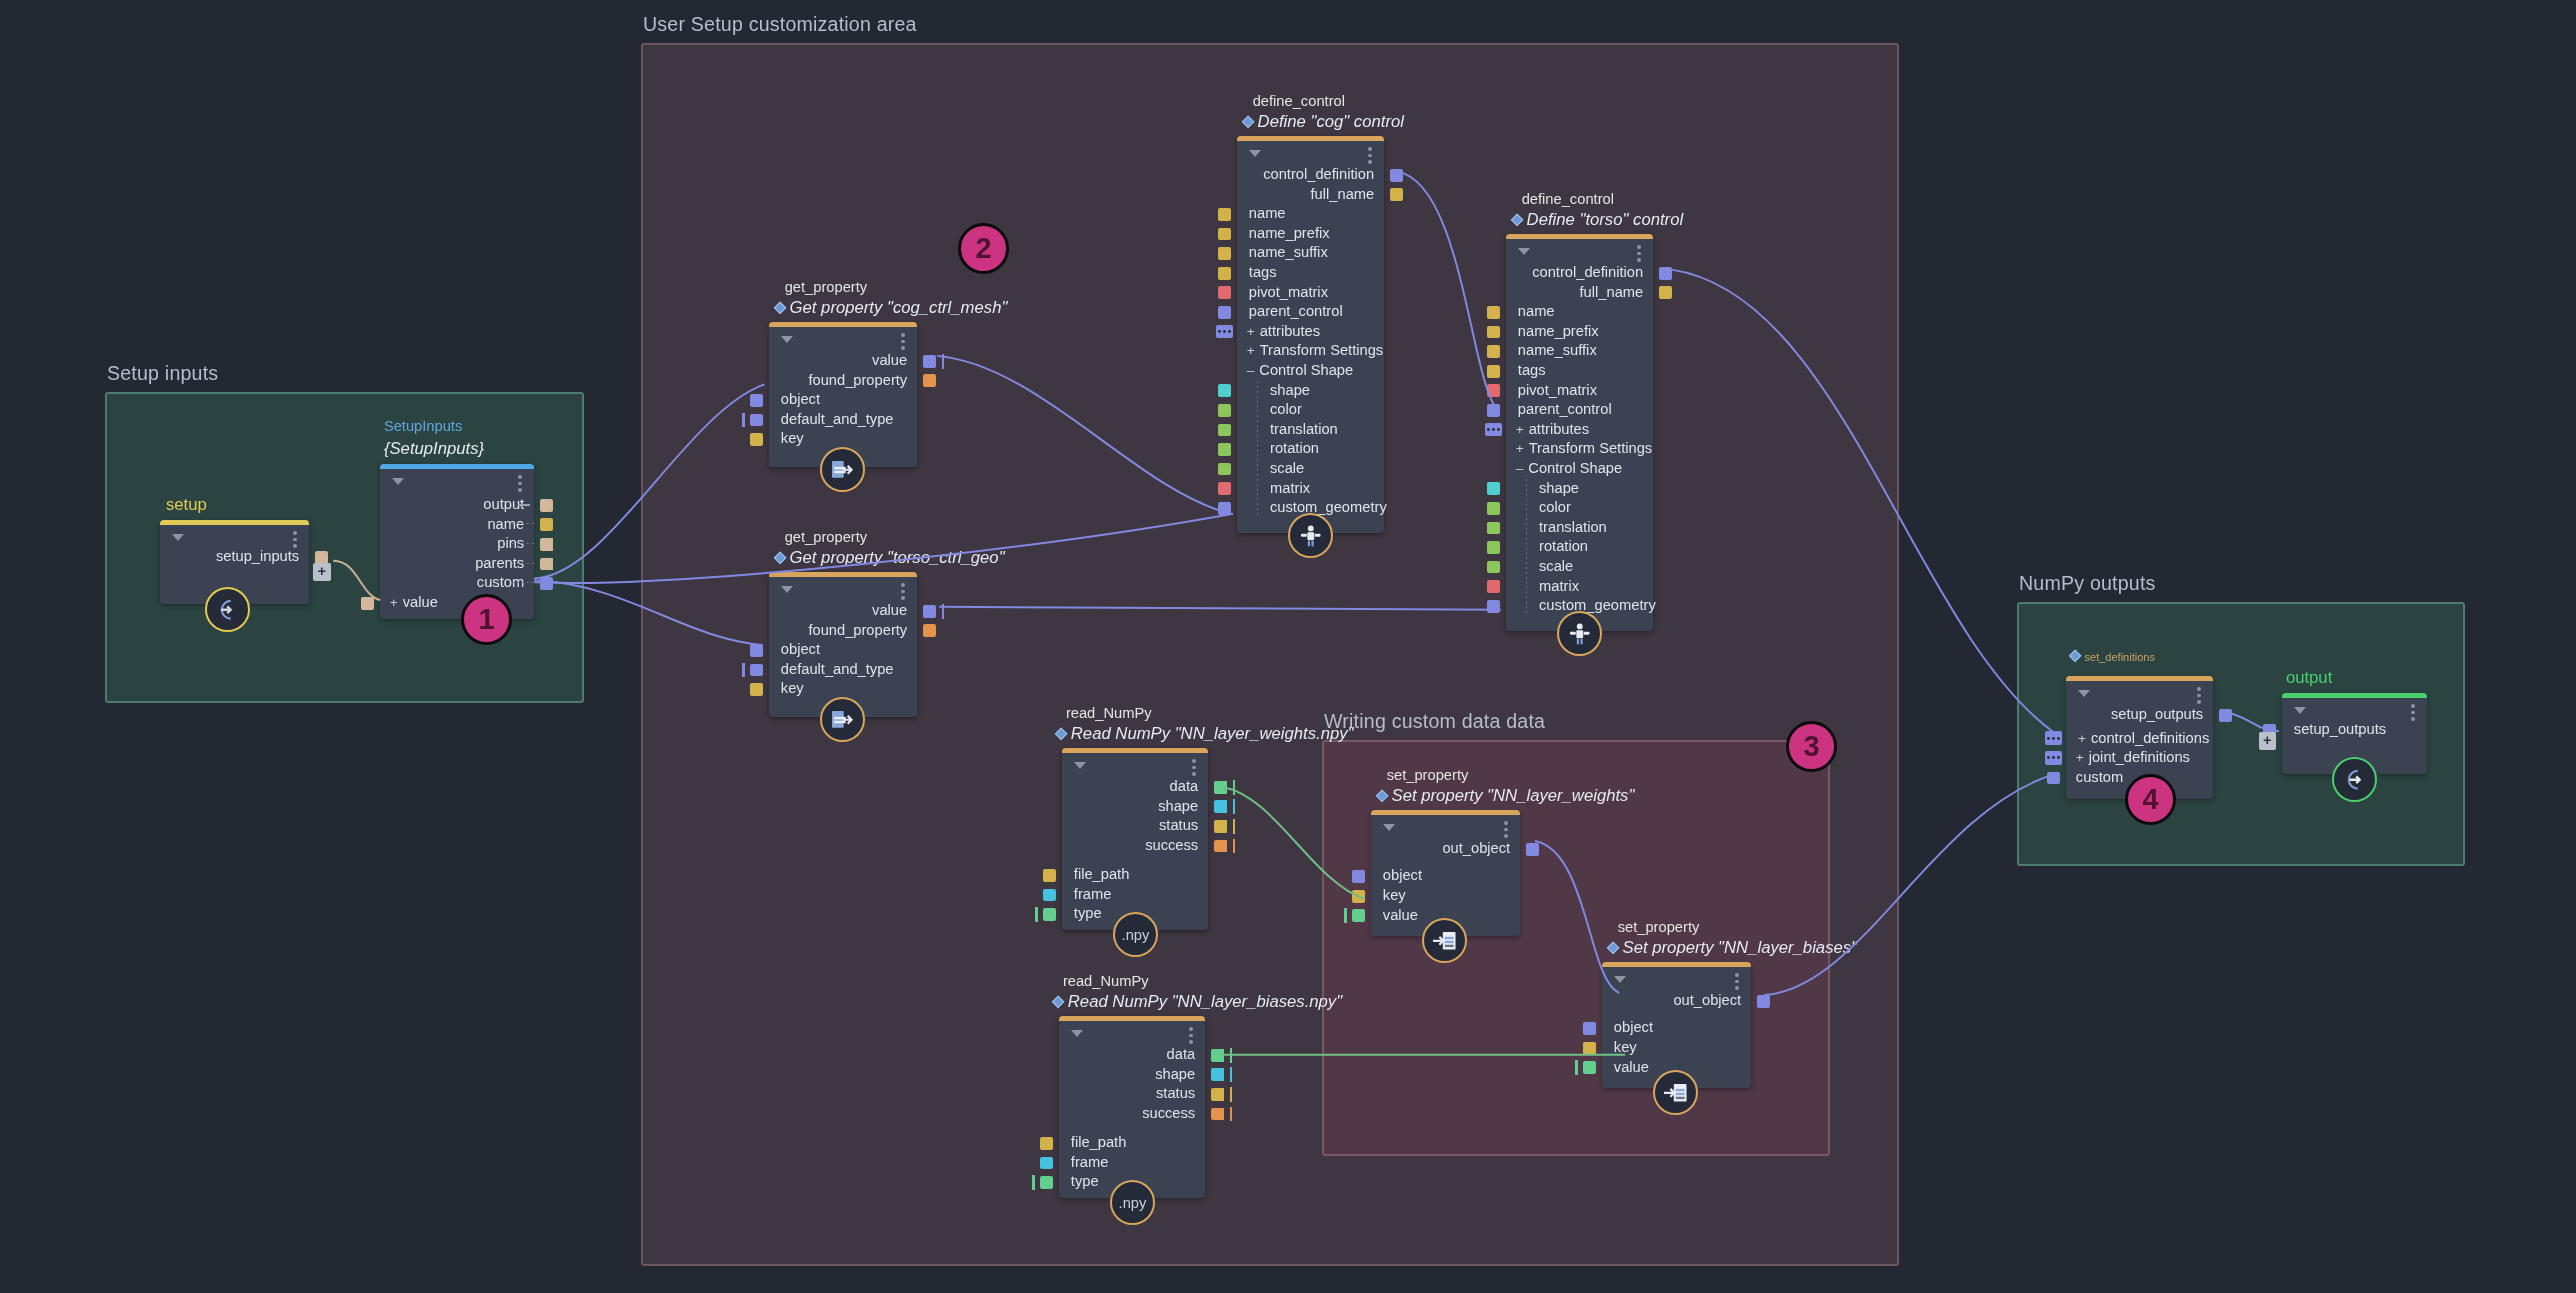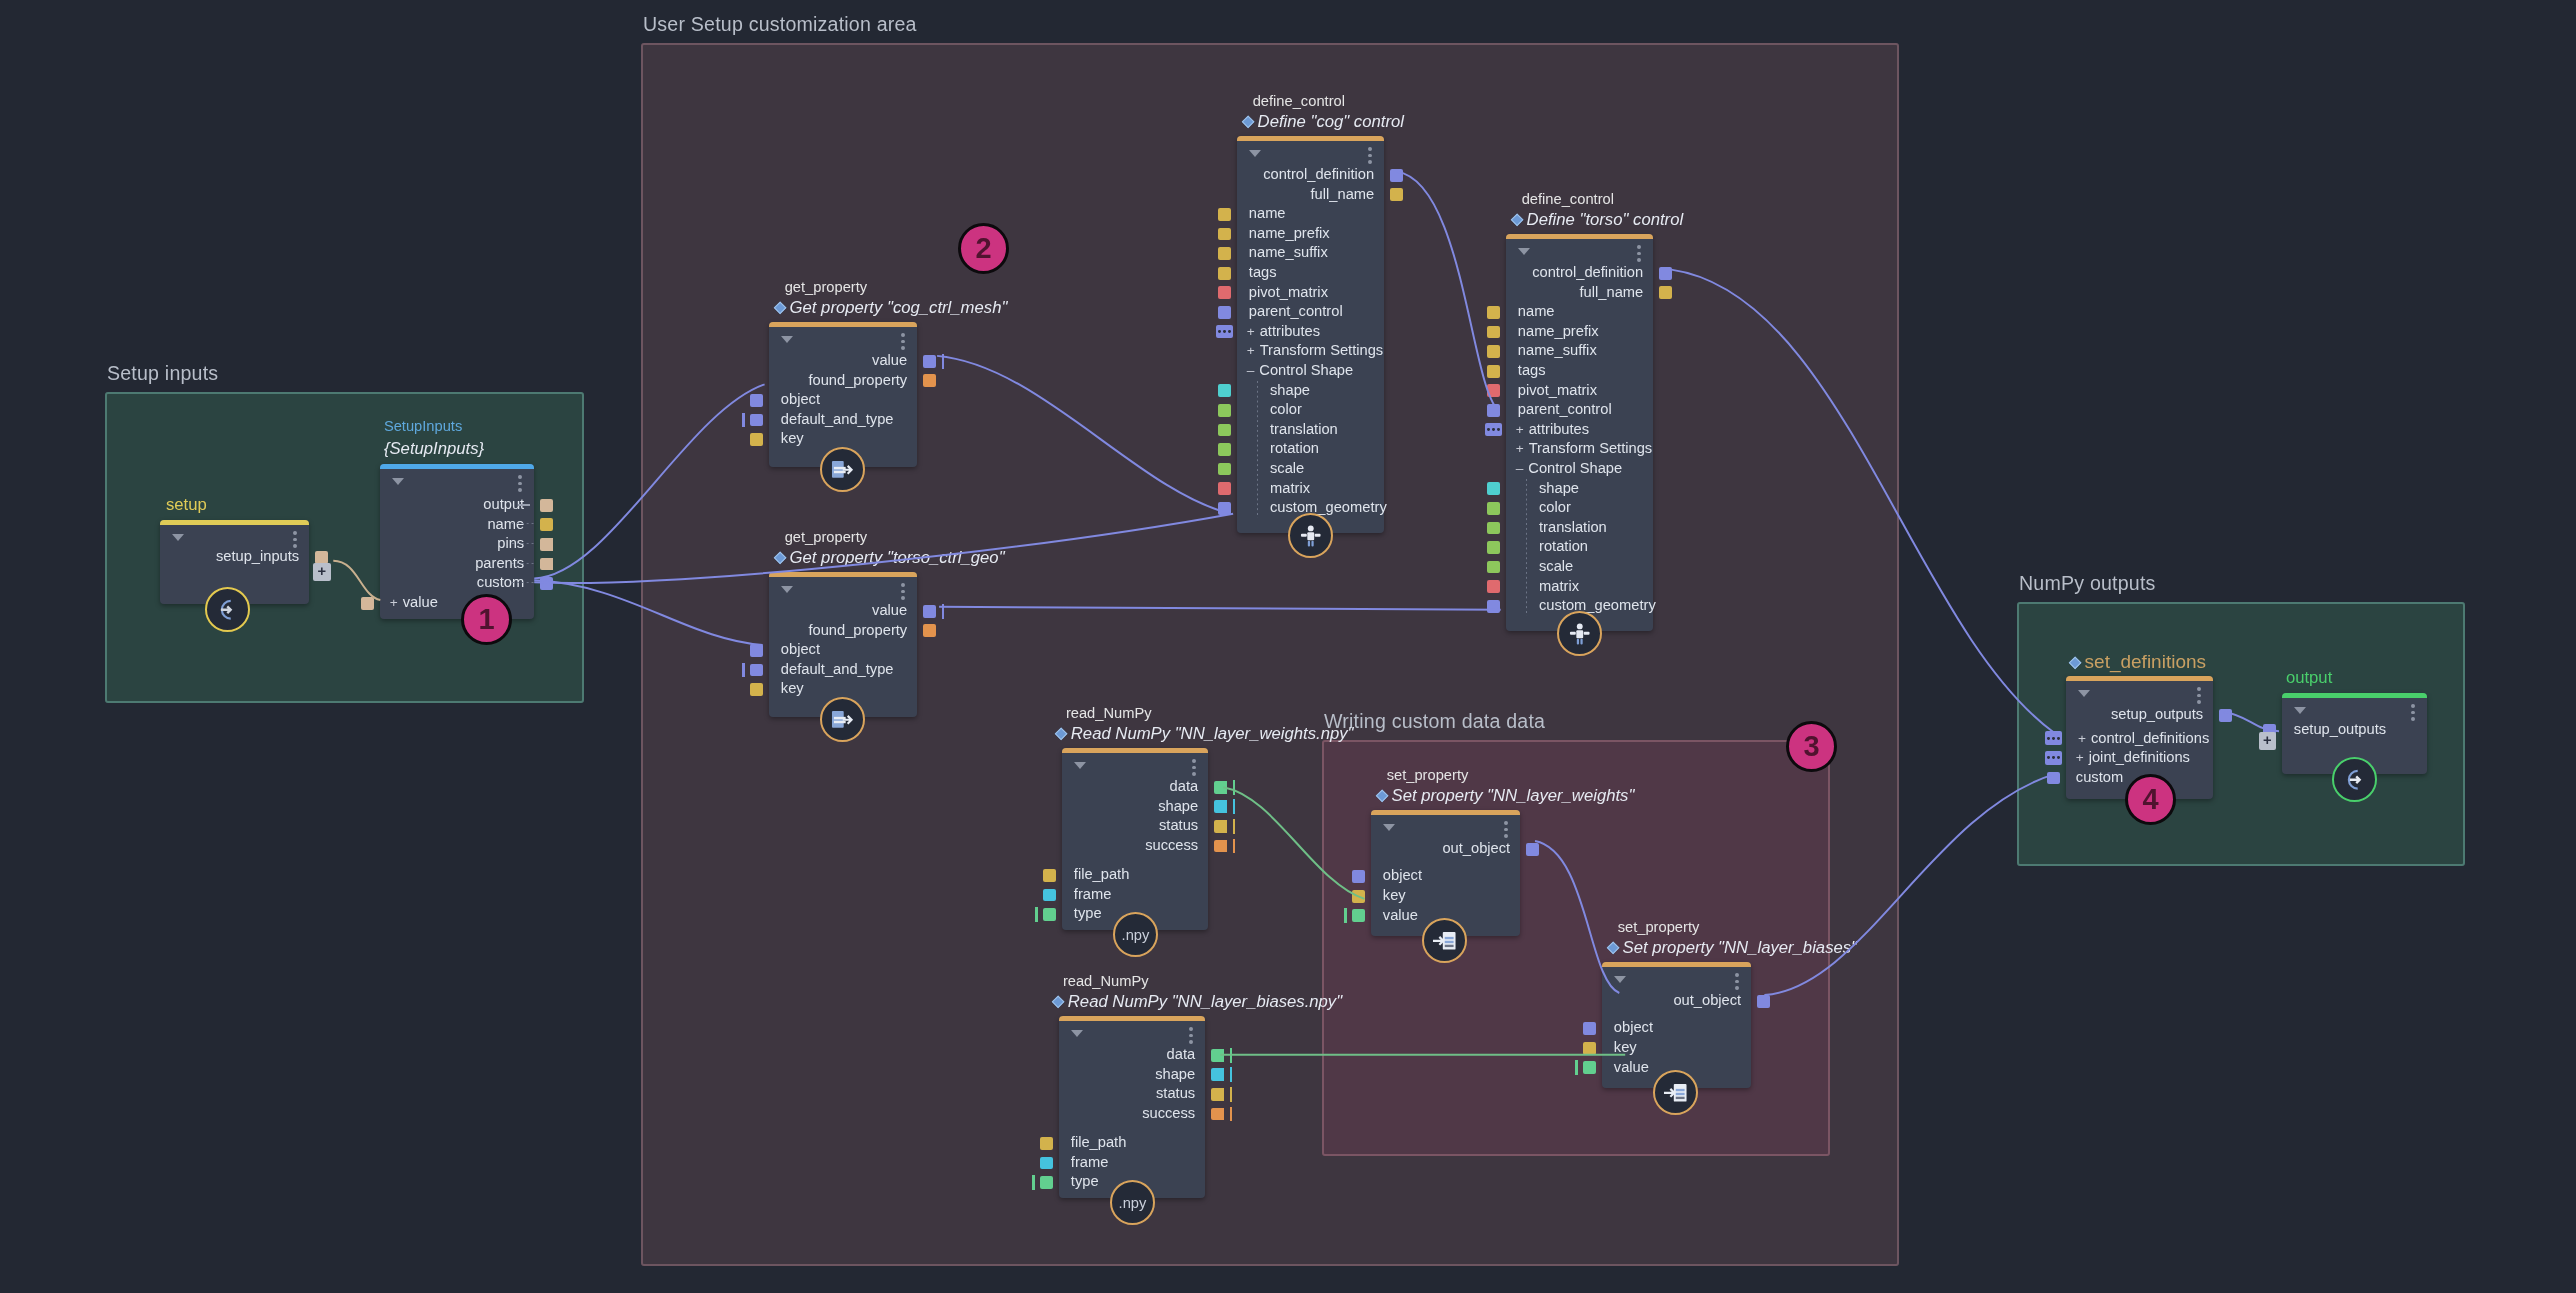--- a/index.html
+++ b/index.html
@@ -781,21 +781,21 @@
               <i></i>
               <i></i>
             </span>
         </div>
         <div class="row in" style="padding-left:9.8px;">
           <span>custom</span>
           <span class="pin l c-blue"></span>
         </div>
       </div>
     </div>
-    <div class="node-title" style="left:3.9px; top:-25.5px; font-style:normal; color:#c9a063; font-size:19px;">
+    <div class="node-title" style="left:3.9px; top:-25.5px; font-style:normal; color:#c9a063; font-size:11px;">
       <span class="dot"></span><span>set_definitions</span>
     </div>
     <div class="marker" style="left:59px; top:98px;">
       <span>4</span>
     </div>
   </div>
 
   <div class="node" style="left:2282px; top:693px; width:145px; height:81px;">
     <div class="node-body">
       <div class="node-head head-green"></div>

